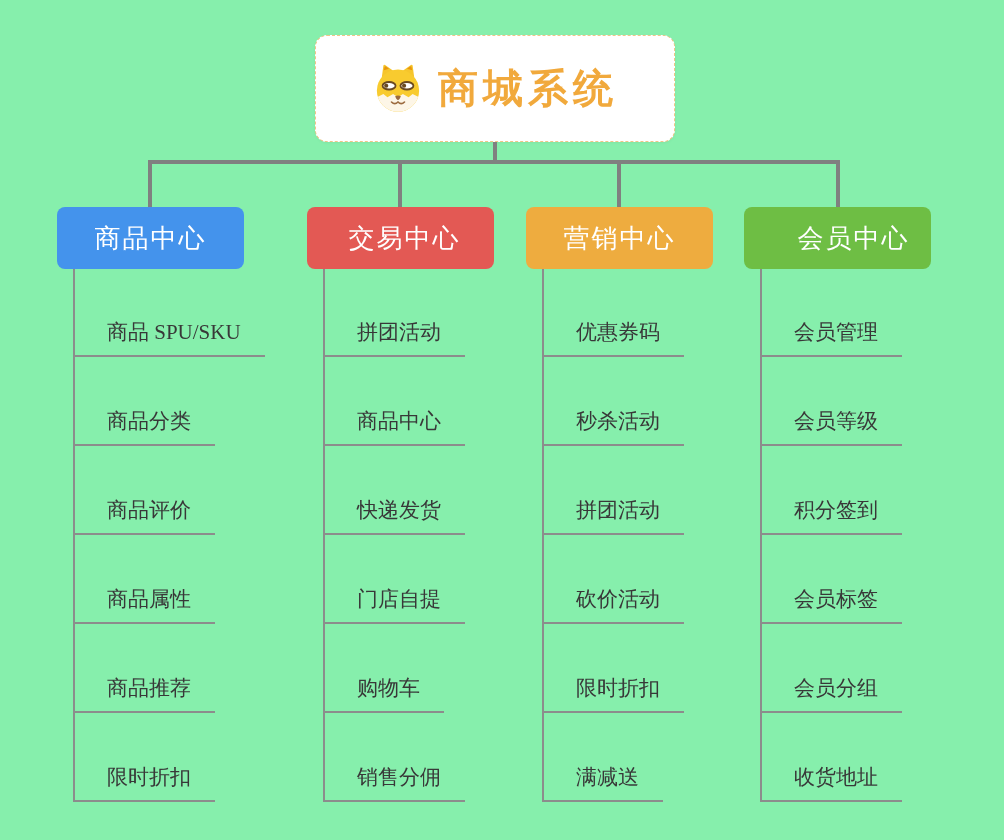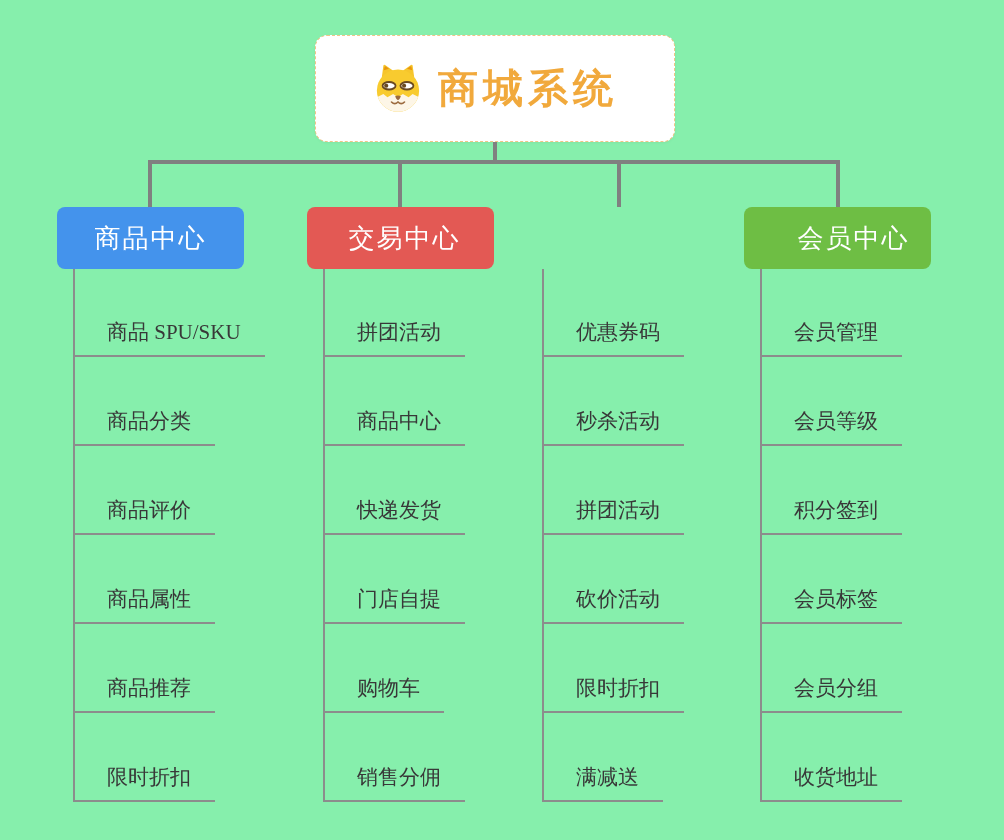--- a/index.html
+++ b/index.html
@@ -136,20 +136,21 @@
 
   <div class="connector conn-root-drop" style="background: rgb(128, 128, 128);"></div>
   <div class="connector conn-bus" style="background: rgb(128, 128, 128);"></div>
   <div class="connector conn-drop conn-drop-1" style="background: rgb(128, 128, 128);"></div>
   <div class="connector conn-drop conn-drop-2" style="background: rgb(128, 128, 128);"></div>
   <div class="connector conn-drop conn-drop-3" style="background: rgb(128, 128, 128);"></div>
   <div class="connector conn-drop conn-drop-4" style="background: rgb(128, 128, 128);"></div>
 
   <div class="branch-node branch-1" style="background: rgb(68, 147, 236);">商品中心</div>
   <div class="branch-node branch-2" style="background: rgb(227, 89, 84);">交易中心</div>
+  <div class="branch-node branch-3" style="background: rgb(238, 172, 63);">营销中心</div>
   <div class="branch-node branch-4" style="background: rgb(110, 190, 68);">会员中心</div>
 
   <div class="child-column col-1">
     <div class="child-node">商品 SPU/SKU</div>
     <div class="child-node">商品分类</div>
     <div class="child-node">商品评价</div>
     <div class="child-node">商品属性</div>
     <div class="child-node">商品推荐</div>
     <div class="child-node">限时折扣</div>
   </div>

